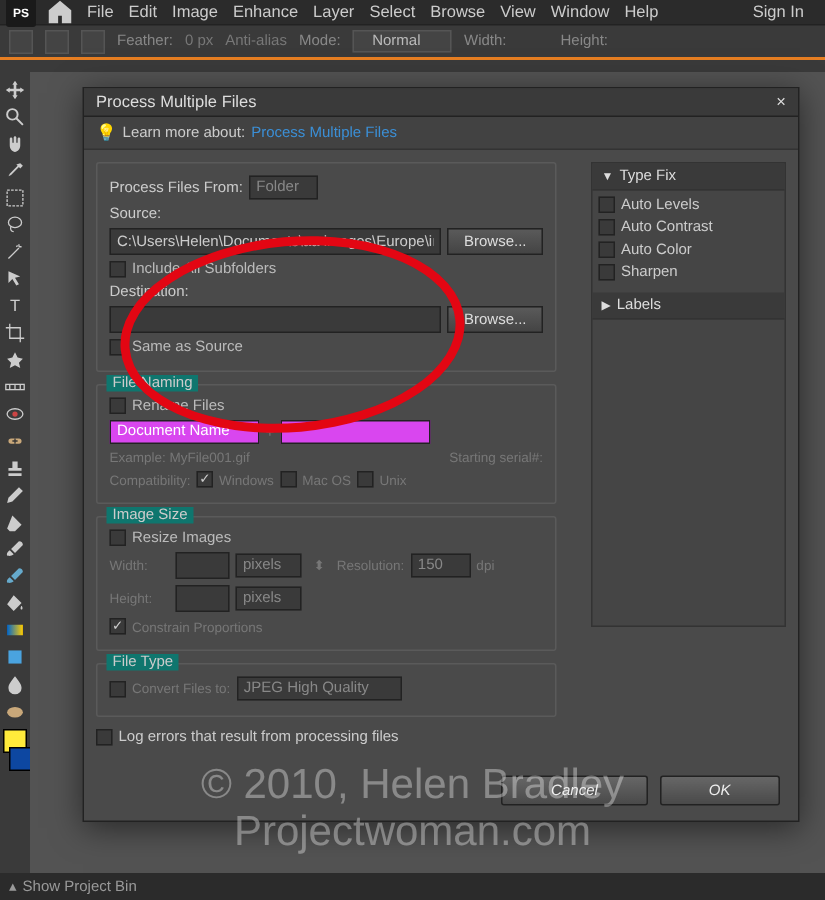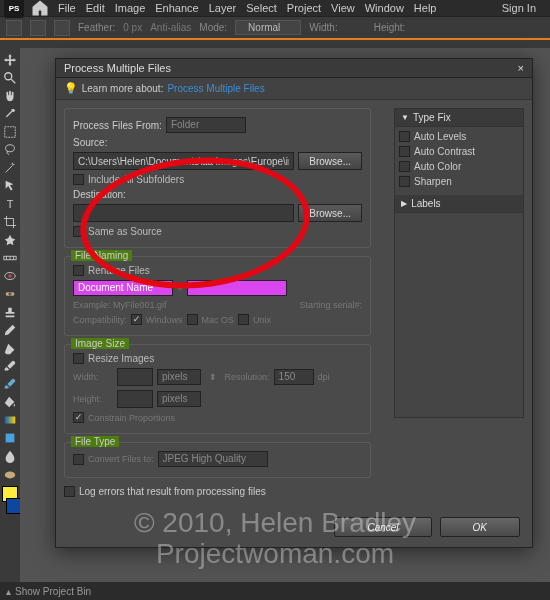--- a/index.html
+++ b/index.html
@@ -21,21 +21,21 @@
 .dialog { position: absolute; left: 35px; top: 10px; width: 478px; background: #4a4a4a; border: 1px solid #222; box-shadow: 0 4px 20px rgba(0,0,0,0.5); }
 .dlg-title { background: #3a3a3a; color: #ddd; font-size: 11px; padding: 3px 8px; display: flex; justify-content: space-between; border-bottom: 1px solid #222; }
 .dlg-close { cursor: default; }
 .tip { background: #424242; color: #ccc; font-size: 10px; padding: 4px 8px; display: flex; align-items: center; gap: 4px; border-bottom: 1px solid #333; }
 .tip a { color: #3b8fd6; text-decoration: none; }
 .bulb { color: #ffc107; font-size: 11px; }
 .dlg-body { display: flex; padding: 8px; gap: 23px; }
 .left-col { flex: 1; }
 .right-col { width: 130px; }
 .group { border: 1px solid #5a5a5a; border-radius: 2px; padding: 8px 8px 6px; margin-bottom: 8px; position: relative; font-size: 10px; color: #bbb; }
-.group-title { position: absolute; top: -7px; left: 6px; background: #4d7c0f; padding: 0 4px; font-size: 10px; color: #ccc; }
+.group-title { position: absolute; top: -7px; left: 6px; background: #0f766e; padding: 0 4px; font-size: 10px; color: #ccc; }
 .row { display: flex; align-items: center; gap: 4px; margin-bottom: 4px; }
 .label { color: #ccc; }
 .input { background: #3a3a3a; border: 1px solid #222; color: #ccc; font-size: 10px; padding: 2px 4px; height: 18px; }
 .btn { background: linear-gradient(#5a5a5a,#444); border: 1px solid #222; color: #ddd; font-size: 10px; padding: 2px 10px; height: 18px; cursor: default; }
 .btn2 { background: linear-gradient(#666,#4a4a4a); border: 1px solid #222; color: #eee; font-size: 10px; padding: 2px 32px; height: 20px; cursor: default; border-radius: 2px; font-style: italic; }
 .ck { width: 11px; height: 11px; border: 1px solid #222; background: #3a3a3a; display: inline-block; flex-shrink: 0; }
 .ck.on::after { content: "✓"; color: #ccc; font-size: 9px; line-height: 9px; display: block; text-align: center; }
 .sel2 { background: #3a3a3a; border: 1px solid #222; color: #888; font-size: 10px; padding: 1px 14px 1px 4px; height: 16px; position: relative; }
 .sel2.blue { background: #d946ef; color: #fff; }
 .muted { color: #777; font-size: 9px; }
@@ -59,21 +59,21 @@
         <path fill="#ccc" d="M8 2l6 5v7H9v-4H7v4H2V7z"></path>
       </svg>
   </div>
   <div class="menu">
     <span>File</span>
     <span>Edit</span>
     <span>Image</span>
     <span>Enhance</span>
     <span>Layer</span>
     <span>Select</span>
-    <span>Project</span>
+    <span>Browse</span>
     <span>View</span>
     <span>Window</span>
     <span>Help</span>
   </div>
   <span class="signin">Sign In</span>
 </div>
 
 <div class="optbar">
   <div class="ico"></div>
   <div class="ico"></div>
@@ -234,21 +234,21 @@
       <span class="bulb">💡</span>
       <span>Learn more about:</span>
       <a href="#">Process Multiple Files</a>
     </div>
     <div class="dlg-body">
       <div class="left-col">
 
         <div class="group">
           <div class="row">
             <span class="label">Process Files From:</span>
-            <span class="sel2" style="width:80px">Folder</span>
+            <span class="sel2" style="width:46px">Folder</span>
           </div>
           <div class="row">
               <span class="label">Source:</span>
             </div>
           <div class="row">
             <input class="input" style="flex: 1 1 0%;" value="C:\Users\Helen\Documents\aa images\Europe\images fo">
             <button class="btn">Browse...</button>
           </div>
           <div class="row">
             <span class="ck"></span>

